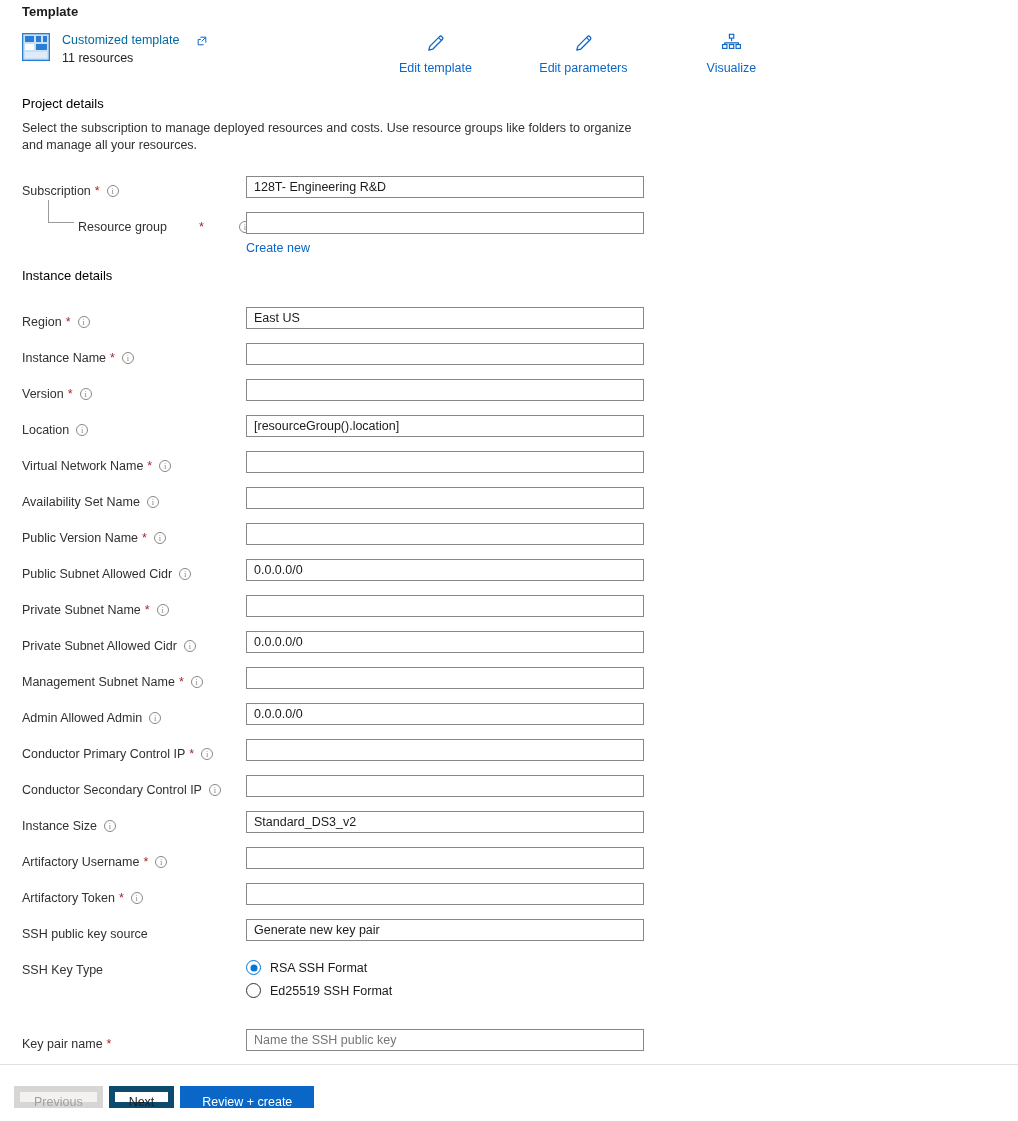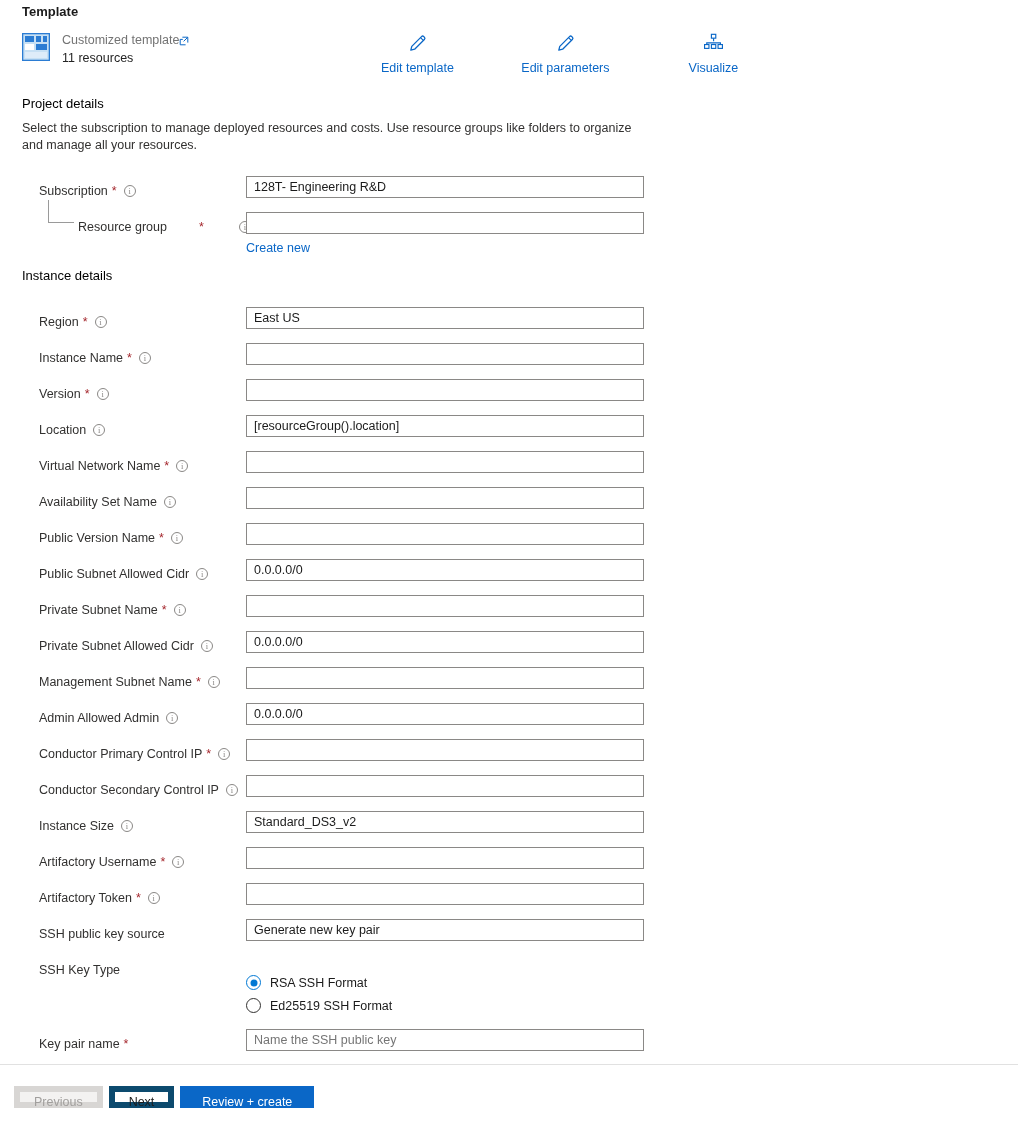--- a/index.html
+++ b/index.html
@@ -18,41 +18,41 @@
   }
   .body-text { font-size: 12.5px; color: #323130; line-height: 17px; }
 
   
   .template-block { position: absolute; left: 22px; top: 4px; width: 980px; }
   .tpl-head { font-size: 13px; font-weight: bold; margin-bottom: 11px; }
   .tpl-row { display: flex; align-items: flex-start; }
   .tpl-icon { width: 28px; height: 28px; margin-top: 3px; flex: none; }
   .tpl-meta { margin-left: 12px; }
   .tpl-link {
-    font-size: 12.5px; color: #737373; cursor: pointer;
-    display: inline-flex; align-items: center; gap: 0;
+    font-size: 12.5px; color: #0369a1; cursor: pointer;
+    display: inline-flex; align-items: center; gap: 18px;
   }
   .tpl-link .ext { width: 10px; height: 10px; display: inline-block; }
   .tpl-sub { font-size: 12.5px; color: #242424; margin-top: 3px; }
 
   .tpl-actions { display: flex; margin-left: 182px; gap: 56px; }
   .act {
     display: flex; flex-direction: column; align-items: center;
     color: #0a67c7; font-size: 12.5px; cursor: pointer; width: 92px;
   }
   .act .glyph { height: 26px; display: flex; align-items: center; justify-content: center; margin-bottom: 5px; }
   .act .cap { white-space: nowrap; }
 
   
   .sec { position: absolute; left: 22px; width: 980px; }
   .desc { margin-top: 9px; width: 625px; }
 
   .frow { position: relative; height: 36px; }
   .flabel {
-    position: absolute; left: 17px; top: 8px;
+    position: absolute; left: 0; top: 8px;
     font-size: 12.5px; color: #323130; white-space: nowrap;
     display: flex; align-items: center;
   }
   .flabel.indent { left: 56px; gap: 28px; }
   .req { color: #a4262c; margin-left: 4px; font-size: 12.5px; }
   .info {
     display: inline-block; margin-left: 7px;
     width: 12px; height: 12px; border-radius: 50%;
     border: 1px solid #8a8886; position: relative; flex: none;
     cursor: pointer;
@@ -373,21 +373,21 @@
       <span class="ctrl sel">
         <span class="fld">Generate new key pair</span>
         
       </span>
     </div>
 
     <div class="frow" style="height:60px;">
       <span class="flabel">
         <span>SSH Key Type</span>
       </span>
-      <span class="ctrl" style="top:16px;">
+      <span class="ctrl" style="top:1px;">
         <span class="radio-row">
           <span class="radio on"></span>
           <span class="radio-lab">RSA SSH Format</span>
         </span>
         <span class="radio-row">
           <span class="radio"></span>
           <span class="radio-lab">Ed25519 SSH Format</span>
         </span>
       </span>
     </div>

